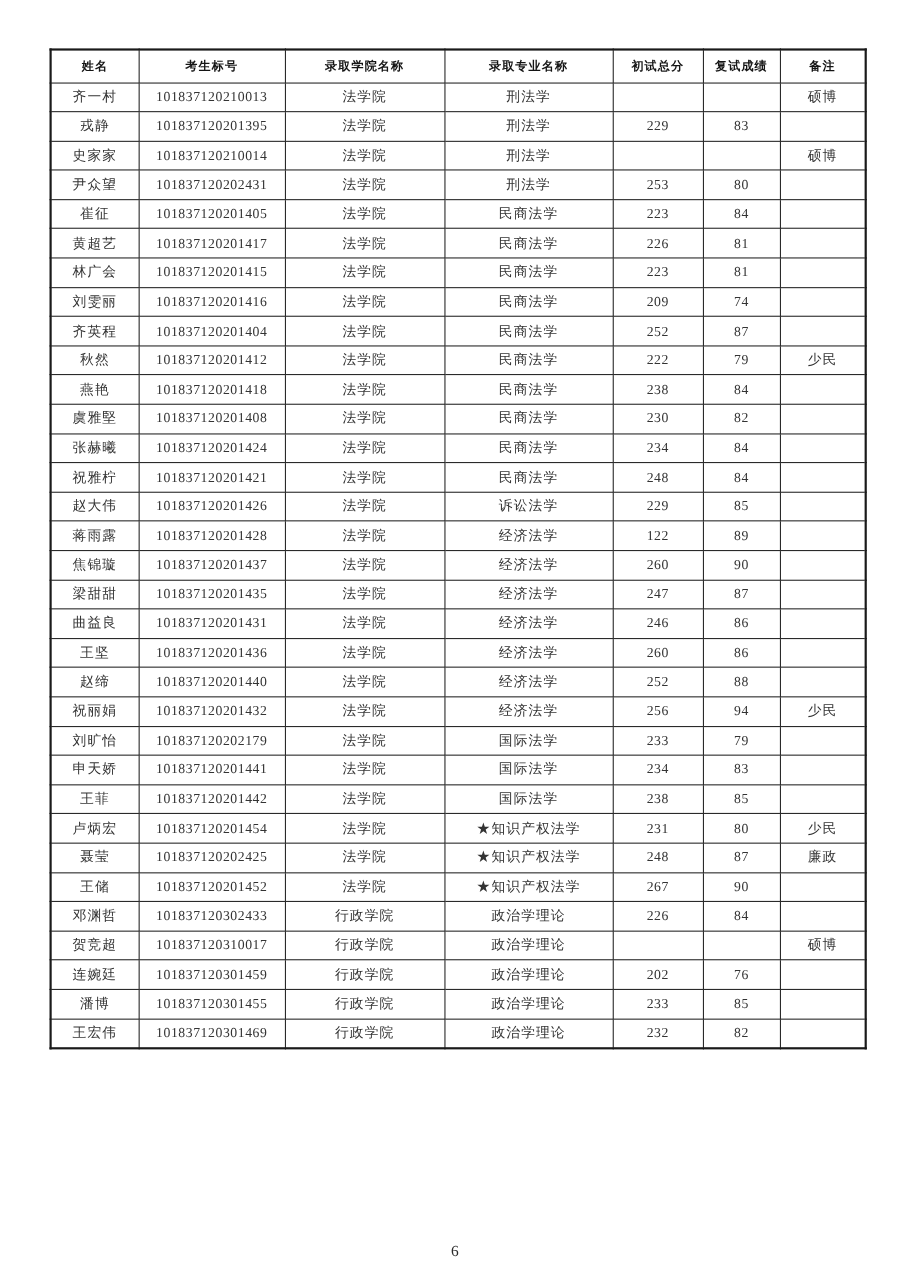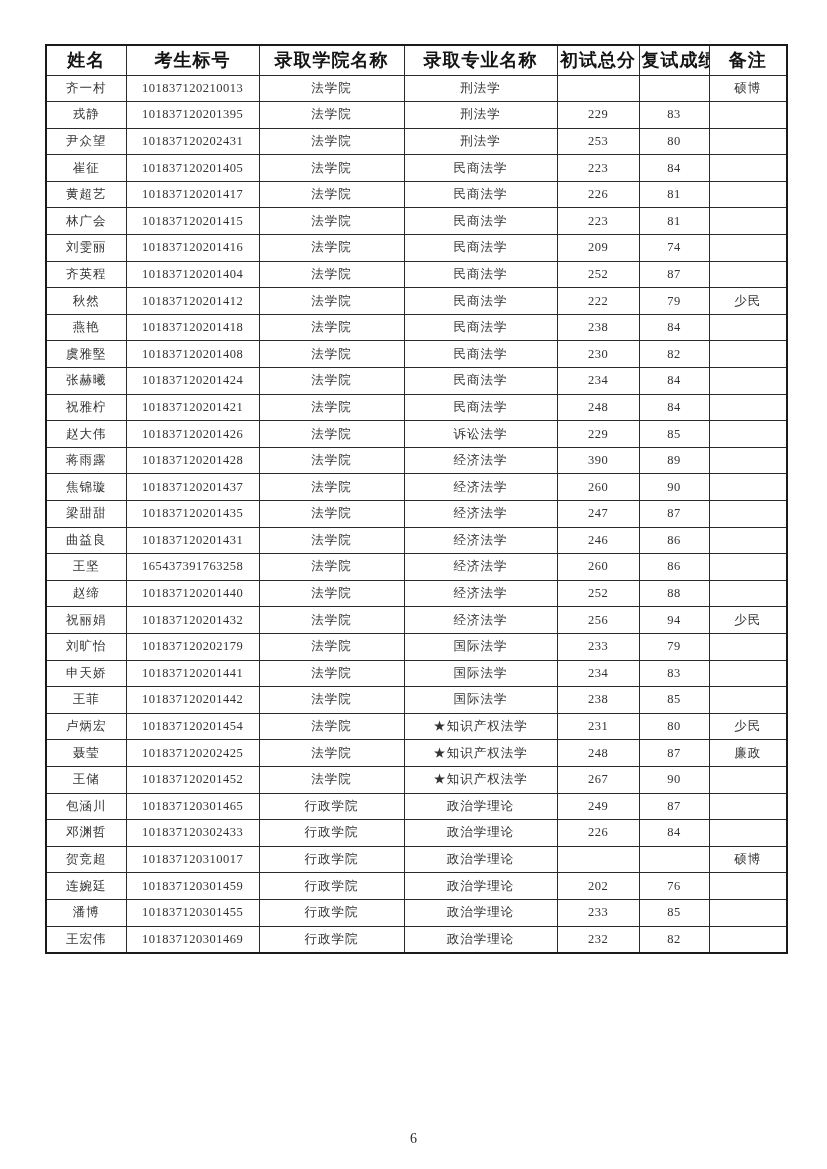--- a/index.html
+++ b/index.html
@@ -30,21 +30,21 @@
     border: 1px solid #2a2a2a;
     text-align: center;
     vertical-align: middle;
     overflow: hidden;
     white-space: nowrap;
     padding: 0 2px;
     box-sizing: border-box;
   }
   .admission-table th {
     height: 30px;
-    font-size: 18px;
+    font-size: 11px;
     font-weight: bold;
     letter-spacing: 1px;
     color: #141414;
   }
   .admission-table td {
     height: 26.6px;
     font-size: 12.5px;
     font-weight: normal;
     color: #333333;
     letter-spacing: 1px;
@@ -110,20 +110,29 @@
         <tr>
           <td>戎静</td>
           <td class="num">101837120201395</td>
           <td>法学院</td>
           <td>刑法学</td>
           <td class="num">229</td>
           <td class="num">83</td>
           <td></td>
         </tr>
         <tr>
+          <td>史家家</td>
+          <td class="num">101837120210014</td>
+          <td>法学院</td>
+          <td>刑法学</td>
+          <td class="num"></td>
+          <td class="num"></td>
+          <td>硕博</td>
+        </tr>
+        <tr>
           <td>尹众望</td>
           <td class="num">101837120202431</td>
           <td>法学院</td>
           <td>刑法学</td>
           <td class="num">253</td>
           <td class="num">80</td>
           <td></td>
         </tr>
         <tr>
           <td>崔征</td>
@@ -222,21 +231,21 @@
           <td>诉讼法学</td>
           <td class="num">229</td>
           <td class="num">85</td>
           <td></td>
         </tr>
         <tr>
           <td>蒋雨露</td>
           <td class="num">101837120201428</td>
           <td>法学院</td>
           <td>经济法学</td>
-          <td class="num">390</td>
+          <td class="num">122</td>
           <td class="num">89</td>
           <td></td>
         </tr>
         <tr>
           <td>焦锦璇</td>
           <td class="num">101837120201437</td>
           <td>法学院</td>
           <td>经济法学</td>
           <td class="num">260</td>
           <td class="num">90</td>
@@ -255,21 +264,21 @@
           <td>曲益良</td>
           <td class="num">101837120201431</td>
           <td>法学院</td>
           <td>经济法学</td>
           <td class="num">246</td>
           <td class="num">86</td>
           <td></td>
         </tr>
         <tr>
           <td>王坚</td>
-          <td class="num">165437391763258</td>
+          <td class="num">101837120201436</td>
           <td>法学院</td>
           <td>经济法学</td>
           <td class="num">260</td>
           <td class="num">86</td>
           <td></td>
         </tr>
         <tr>
           <td>赵缔</td>
           <td class="num">101837120201440</td>
           <td>法学院</td>
@@ -332,29 +341,20 @@
           <td class="num">87</td>
           <td>廉政</td>
         </tr>
         <tr>
           <td>王储</td>
           <td class="num">101837120201452</td>
           <td>法学院</td>
           <td>★知识产权法学</td>
           <td class="num">267</td>
           <td class="num">90</td>
-          <td></td>
-        </tr>
-        <tr>
-          <td>包涵川</td>
-          <td class="num">101837120301465</td>
-          <td>行政学院</td>
-          <td>政治学理论</td>
-          <td class="num">249</td>
-          <td class="num">87</td>
           <td></td>
         </tr>
         <tr>
           <td>邓渊哲</td>
           <td class="num">101837120302433</td>
           <td>行政学院</td>
           <td>政治学理论</td>
           <td class="num">226</td>
           <td class="num">84</td>
           <td></td>

